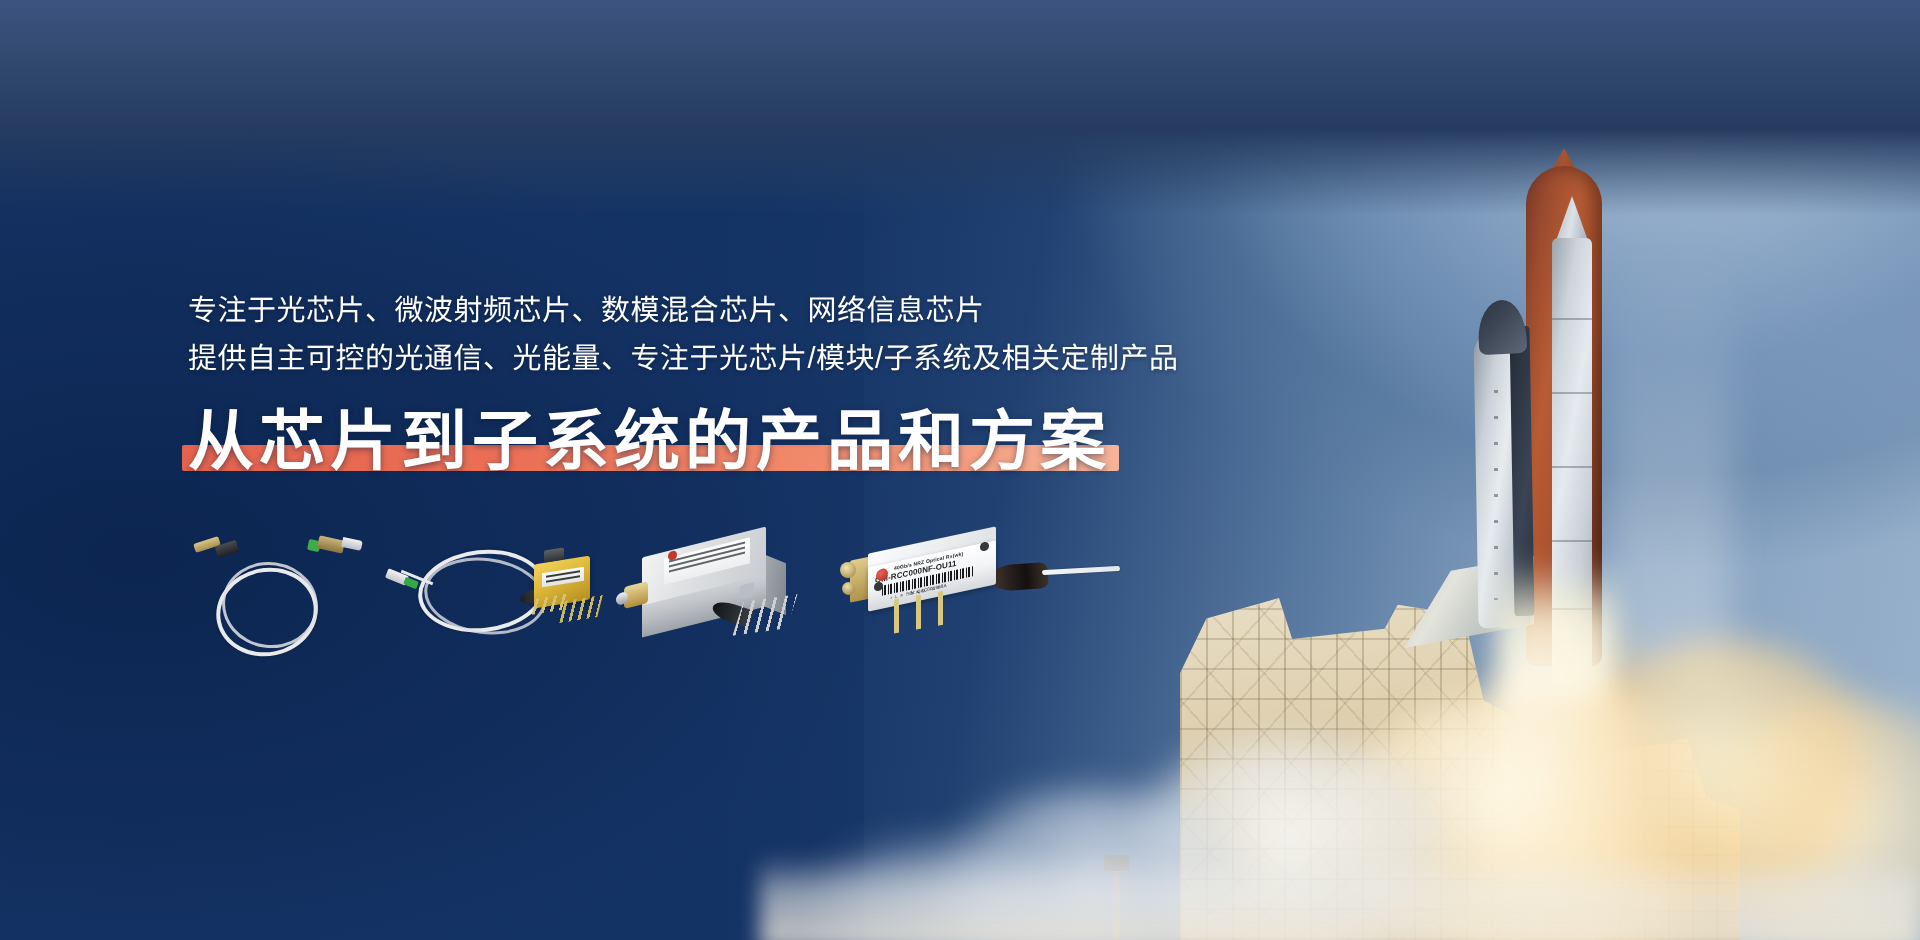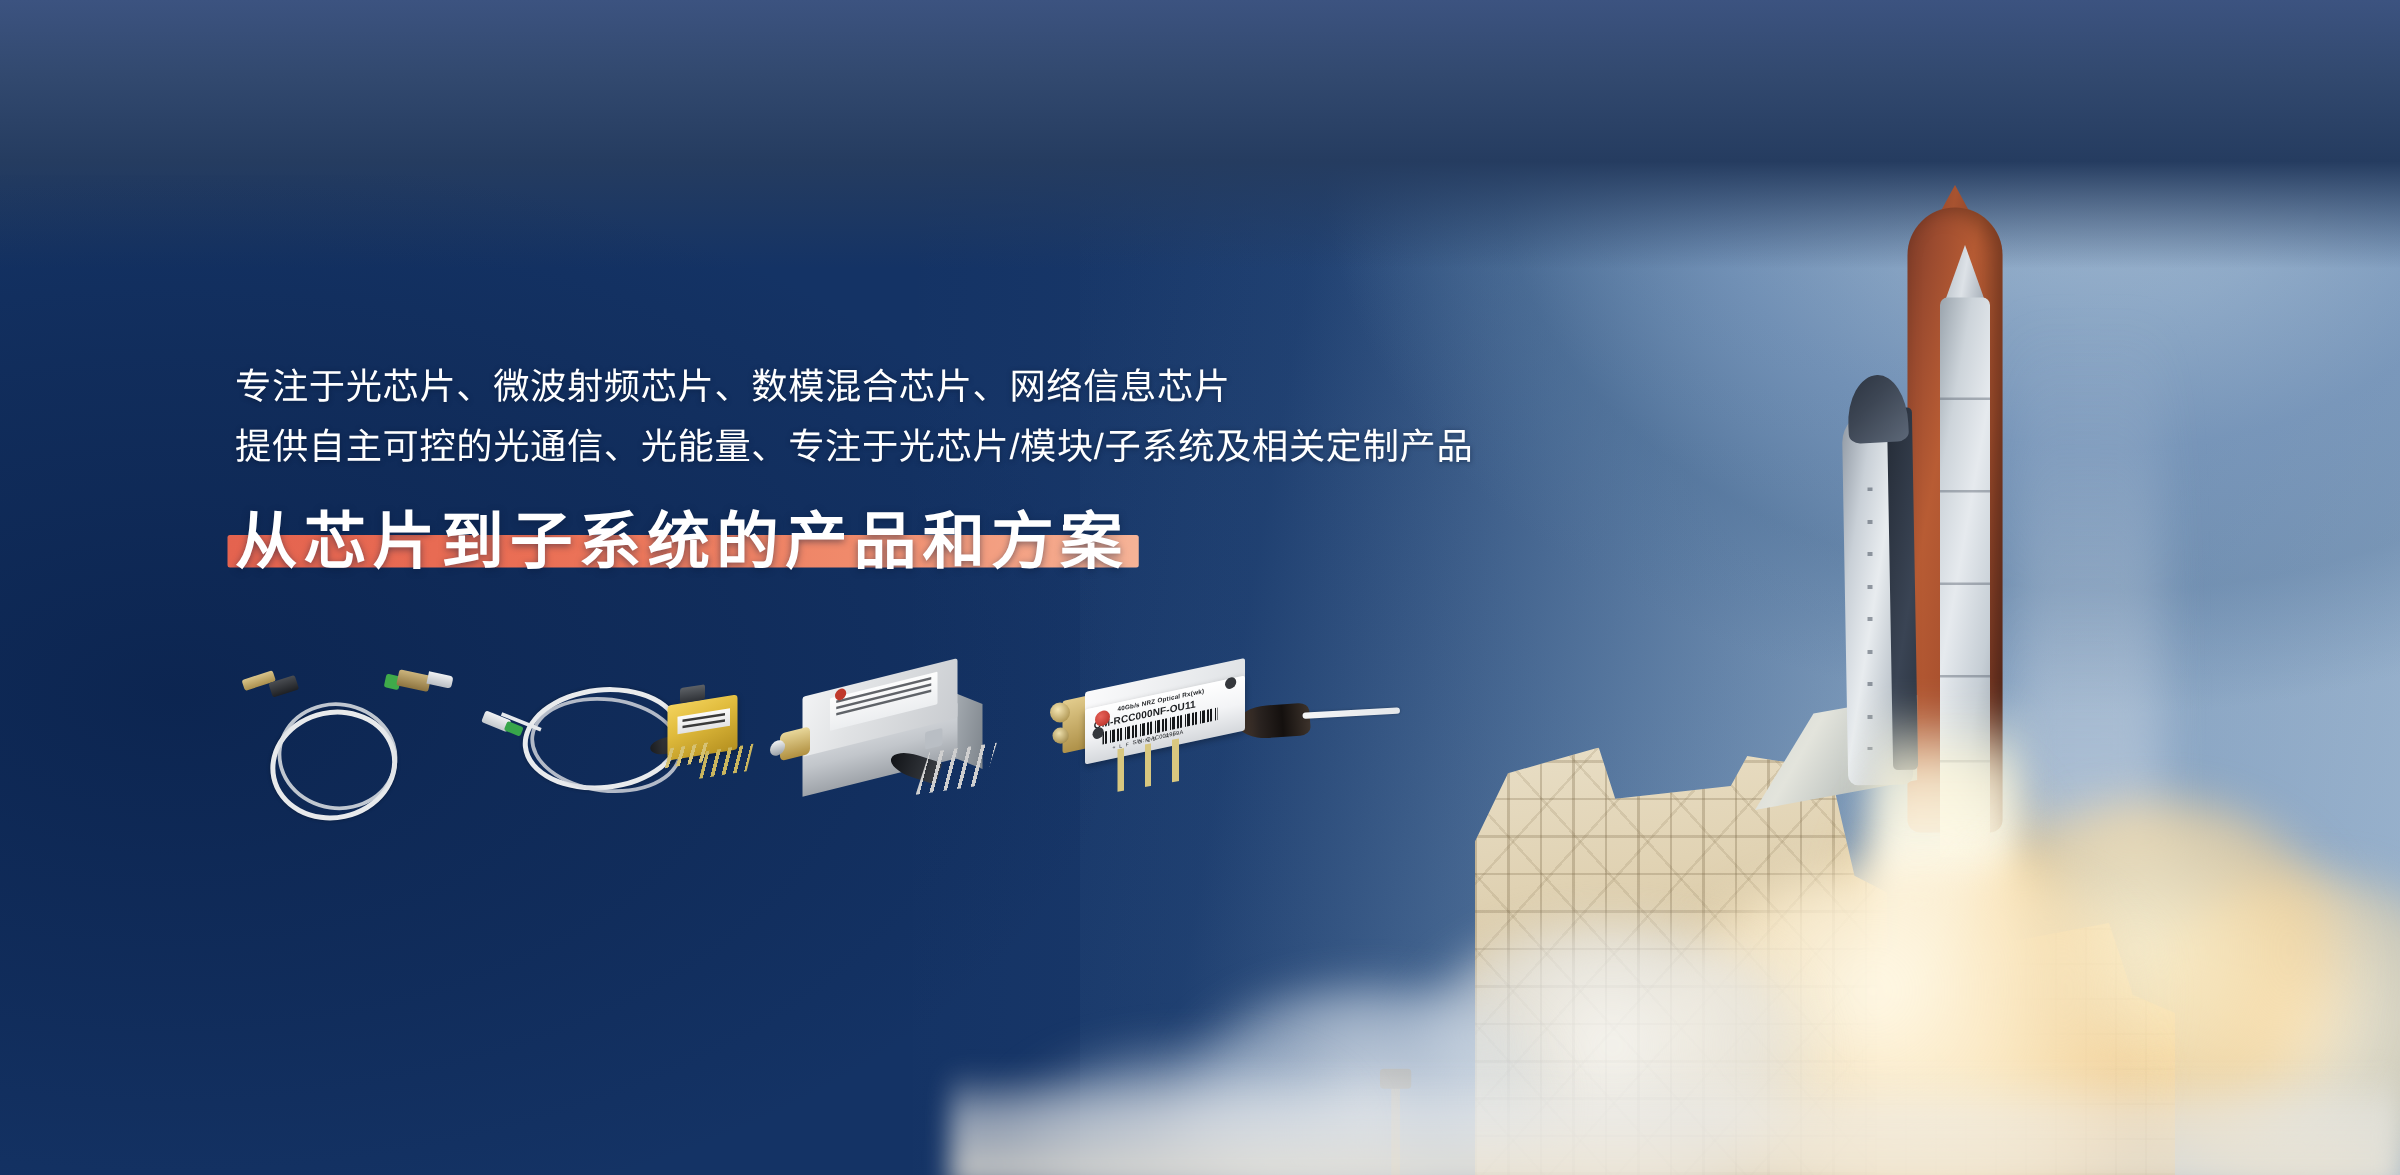--- a/index.html
+++ b/index.html
@@ -167,21 +167,21 @@
   .sub + .sub{margin-top:2px;}
 
   .headline-wrap{position:relative;display:inline-block;margin-top:24px;}
   .headline-bar{
     position:absolute;left:-6px;bottom:6px;width:calc(100% + 14px);height:26px;
     background:linear-gradient(90deg,#e4634f 0%,#ea6f55 34%,#f08a6b 68%,#f6b397 100%);
     border-radius:2px;
   }
   .headline{
     position:relative;
-    color:#ffffff;font-size:50px;font-weight:700;
+    color:#ffffff;font-size:66px;font-weight:700;
     letter-spacing:5px;line-height:1.08;white-space:nowrap;
     text-shadow:0 2px 6px rgba(8,26,58,.5);
   }
 
   
   .products{position:absolute;left:188px;top:528px;height:140px;}
 
   .prod{position:absolute;}
 
   

